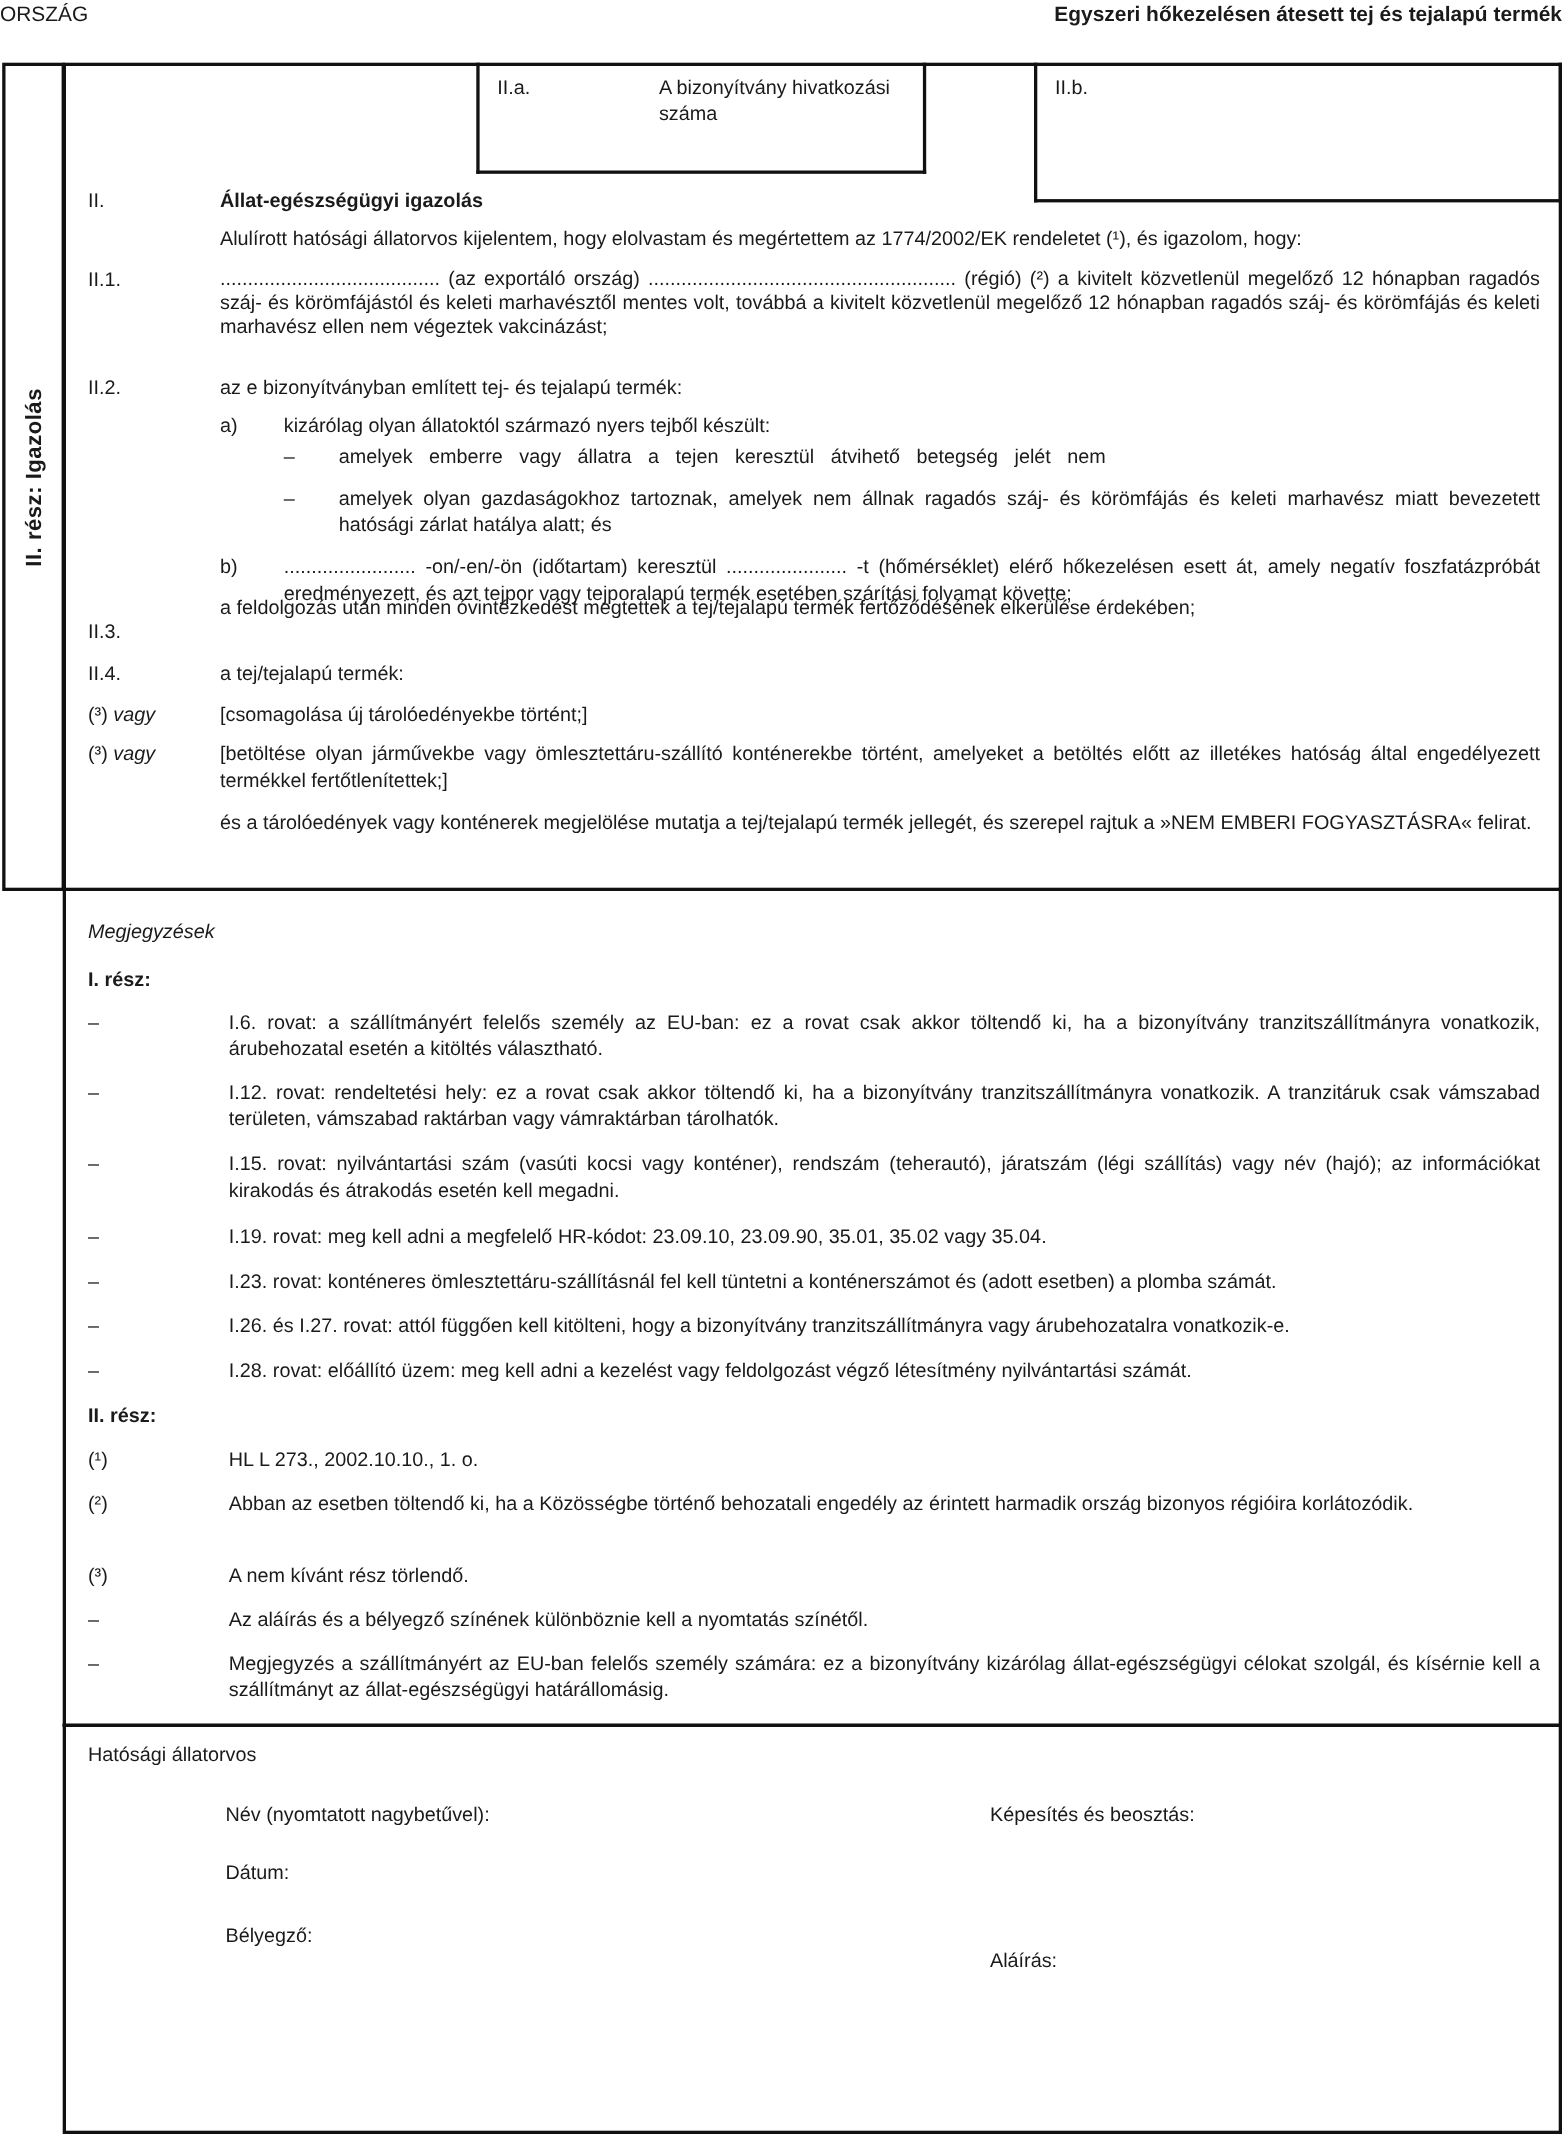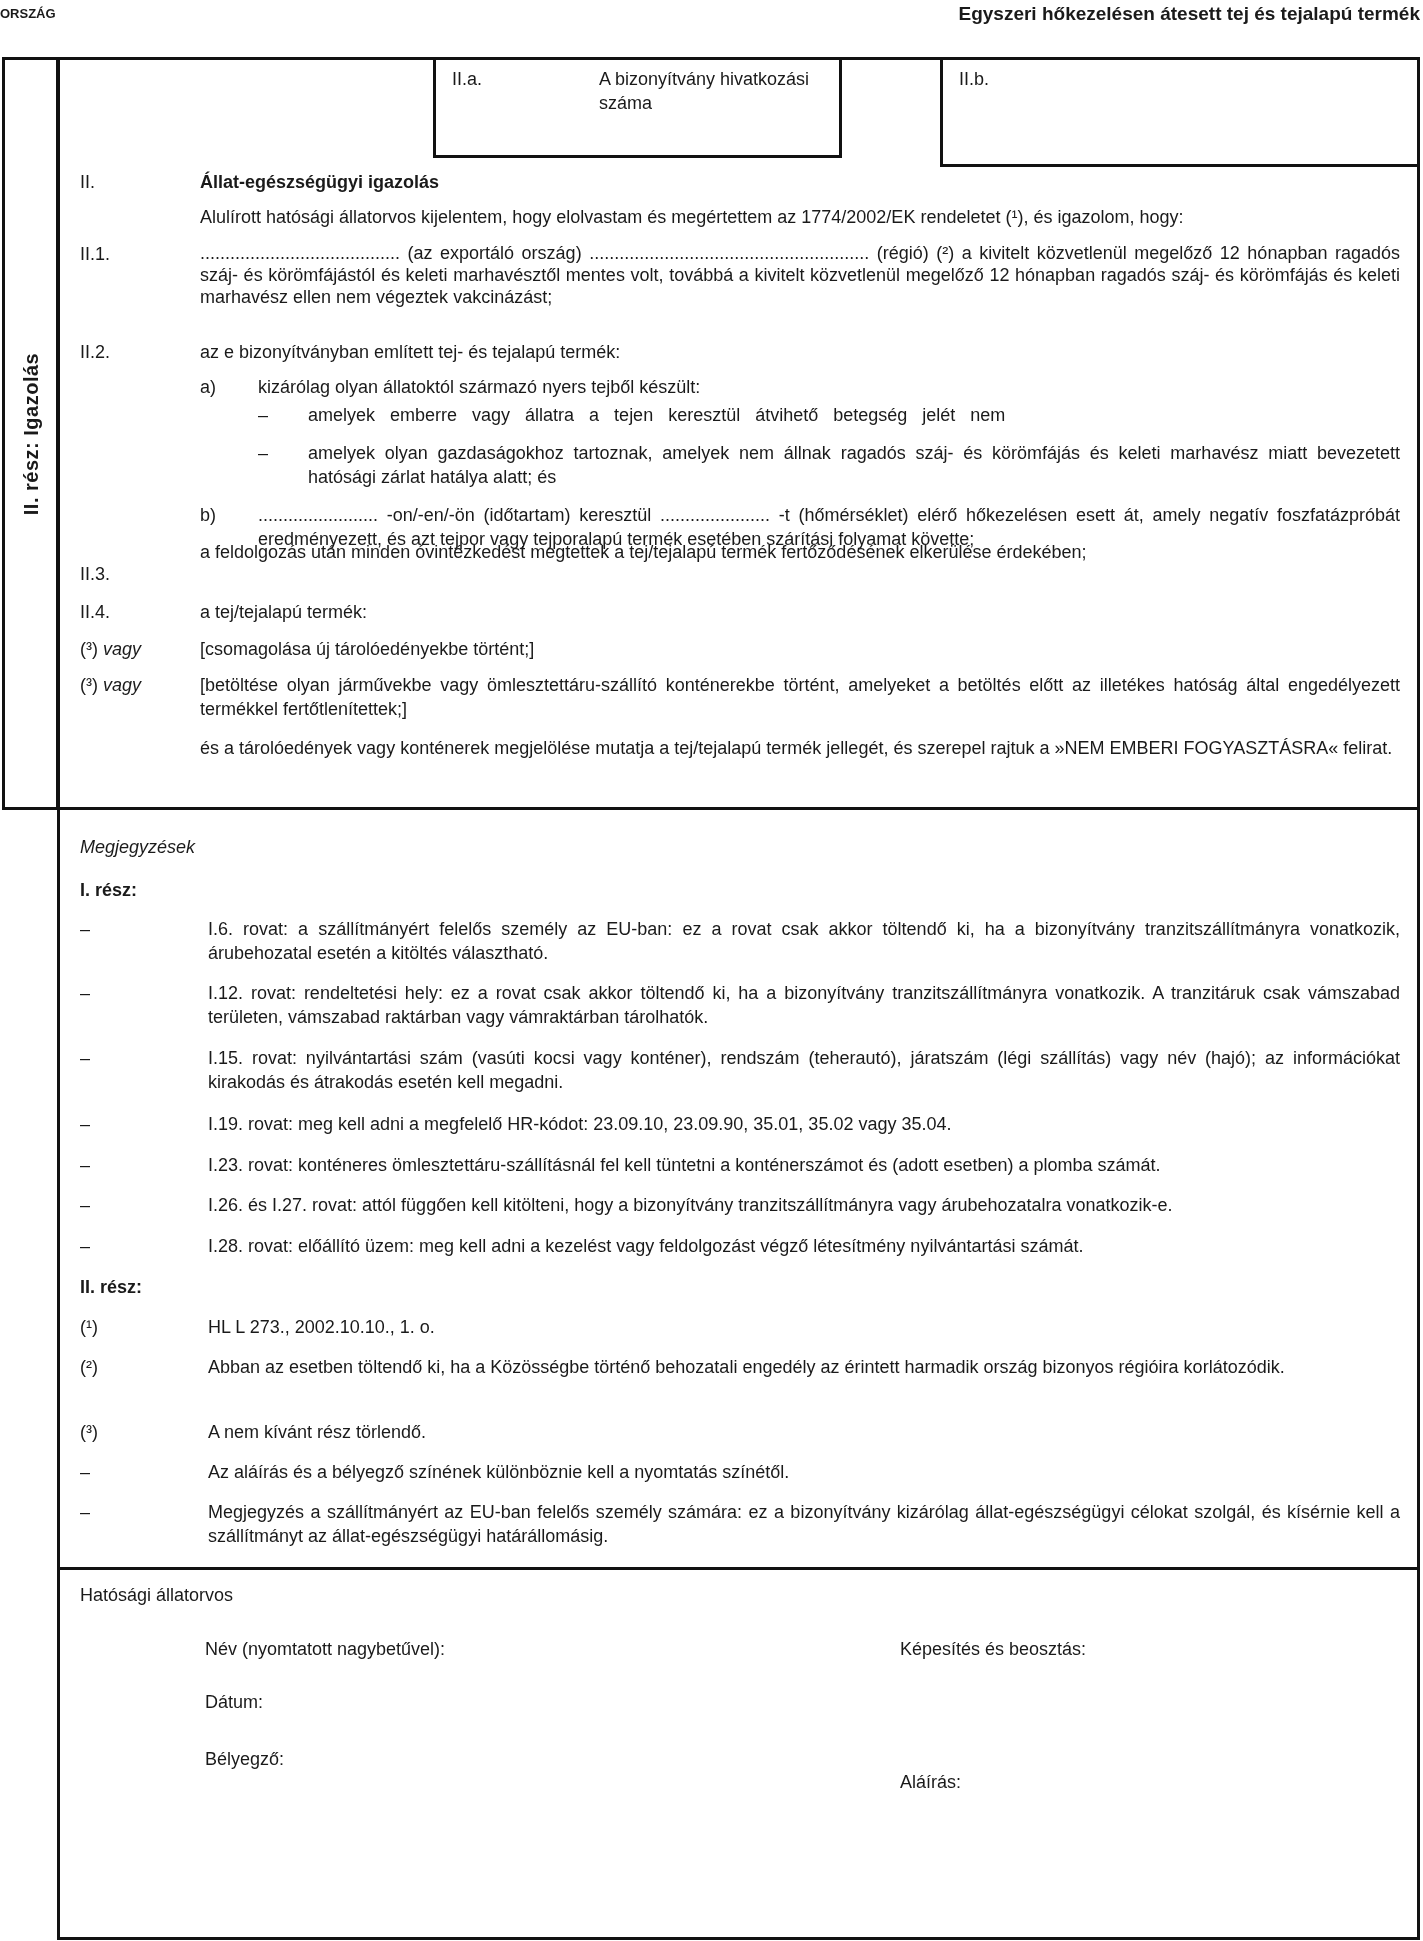--- a/index.html
+++ b/index.html
@@ -2,32 +2,32 @@
 <html><head>
   <meta charset="utf-8">
   <style>
     html, body { margin: 0; padding: 0; background: #ffffff; }
     body {
       width: 1423px; height: 1941px; position: relative; overflow: hidden;
       font-family: "Liberation Sans", sans-serif; color: #1a1a1a;
       font-size: 18px; line-height: 24px;
     }
     .abs { position: absolute; }
-    .hdr-left { left: 0; top: 2px; font-weight: bold; font-size: 13px; }
+    .hdr-left { left: 0; top: 2px; font-weight: normal; font-size: 19px; }
     .hdr-right { right: 3px; top: 2px; font-weight: bold; font-size: 19px; }
 
     .frame-top { left: 57px; top: 57px; width: 1363px; height: 753px; border: 3px solid #111; border-left-width: 3px; box-sizing: border-box; }
     .sidebar { left: 2px; top: 57px; width: 57px; height: 753px; border: 3px solid #111; box-sizing: border-box; }
     .sidebar-label {
       position: absolute; left: 50%; top: 50%;
       transform: translate(-50%, -50%) rotate(-90deg);
       white-space: nowrap; font-weight: bold; font-size: 20px; letter-spacing: 0.5px;
     }
     .ref-box { left: 433px; top: 57px; width: 409px; height: 101px; border: 3px solid #111; border-top: none; box-sizing: border-box; }
-    .ref-box-b { left: 940px; top: 57px; width: 480px; height: 110px; border: 3px solid #111; border-top: none; box-sizing: border-box; }
+    .ref-box-b { left: 940px; top: 57px; width: 480px; height: 127px; border: 3px solid #111; border-top: none; box-sizing: border-box; }
     .notes-frame { left: 57px; top: 807px; width: 1363px; height: 763px; border: 3px solid #111; border-top: none; box-sizing: border-box; }
     .sign-frame { left: 57px; top: 1567px; width: 1363px; height: 373px; border: 3px solid #111; box-sizing: border-box; }
 
     .num { position: absolute; left: 80px; }
     .txt { position: absolute; left: 200px; width: 1200px; text-align: justify; }
     .sub-l { position: absolute; left: 200px; }
     .sub-t { position: absolute; left: 258px; width: 1142px; text-align: justify; }
     .dash { position: absolute; left: 258px; }
     .dash-t { position: absolute; left: 308px; width: 1092px; text-align: justify; }
     .bold { font-weight: bold; }

